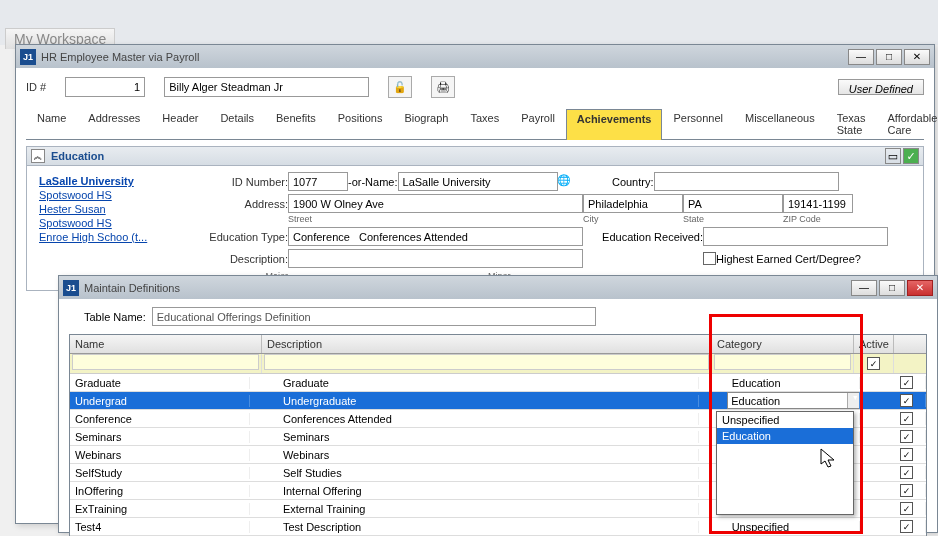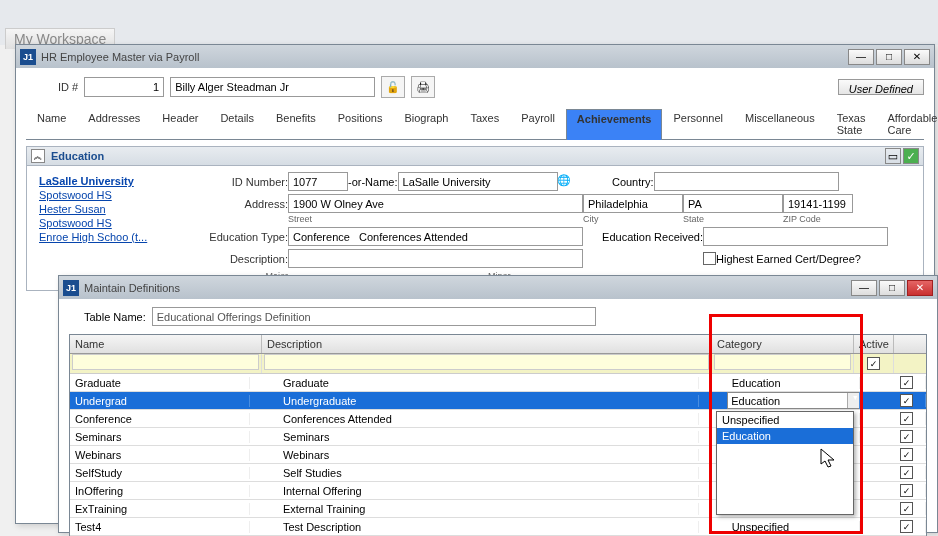--- a/index.html
+++ b/index.html
@@ -12,31 +12,31 @@
   .titlebar { height: 23px; background: linear-gradient(#cfd6dd, #b8c2cc); display: flex; align-items: center; padding: 0 4px; }
   .titlebar .app-icon { width: 16px; height: 16px; background: #1a4d8f; color: #fff; font-size: 9px; font-weight: bold; text-align: center; line-height: 16px; margin-right: 5px; }
   .titlebar .title-text { color: #444; flex: 1; }
   .win-btns { display: flex; gap: 2px; }
   .win-btn { width: 26px; height: 16px; border: 1px solid #888; background: linear-gradient(#fafafa,#ddd); display: flex; align-items: center; justify-content: center; font-size: 10px; cursor: pointer; }
   .win-btn.close { background: linear-gradient(#e56565,#c93030); color: #fff; border-color:#a02020; }
   
   .main-window { top: 44px; left: 15px; width: 920px; height: 480px; }
   .main-window .body { padding: 8px 10px; }
   
-  .id-row { display: flex; align-items: center; gap: 6px; margin-bottom: 10px; margin-left: 32px; }
+  .id-row { display: flex; align-items: center; gap: 19px; margin-bottom: 10px; }
   .id-row label { color: #333; }
   .id-input { width: 80px; height: 20px; border: 1px solid #999; padding: 1px 4px; text-align: right; }
   .name-input { width: 205px; height: 20px; border: 1px solid #999; padding: 1px 4px; }
   .icon-btn { width: 24px; height: 22px; border: 1px solid #aaa; background: #f5f5f5; display:flex; align-items:center; justify-content:center; cursor:pointer; }
   .lock-open { color: #2d8a30; }
   .user-defined-btn { margin-left: auto; padding: 3px 10px; height: 16px; border: 1px solid #999; background: linear-gradient(#fafafa,#e5e5e5); cursor:pointer;font-style:italic; }
   
   .tabs { display: flex; border-bottom: 1px solid #7a8794; margin-top: 4px; }
   .tab { padding: 3px 10px; color: #333; cursor: pointer; border: 1px solid transparent; border-bottom: none; }
-  .tab.active { font-weight: bold; background: #3b82f6; border-color: #7a8794; position: relative; top:1px; }
+  .tab.active { font-weight: bold; background: #fde047; border-color: #7a8794; position: relative; top:1px; }
   
   .section-header { background: linear-gradient(#e8ecf0,#d6dde4); border: 1px solid #aab3bf; height: 20px; display:flex; align-items:center; padding: 0 4px; margin-top: 6px; }
   .section-header .collapse-btn { width: 14px; height: 14px; border: 1px solid #888; background: #fff; margin-right: 6px; font-size:9px; text-align:center; line-height:12px; cursor:pointer;}
   .section-header .section-title { color: #1a4d8f; font-weight: bold; }
   .section-header .right-icons { margin-left:auto; display:flex; gap:2px;}
   .right-icons .ri { width:16px;height:16px; border:1px solid #888; display:flex;align-items:center;justify-content:center;}
   .ri.green{background:#4caf50;color:#fff;}
   
   .section-body { display:flex; border:1px solid #aab3bf; border-top:none; padding: 6px; background:#fff;}
   .left-list { width: 145px; padding: 2px 6px; }

